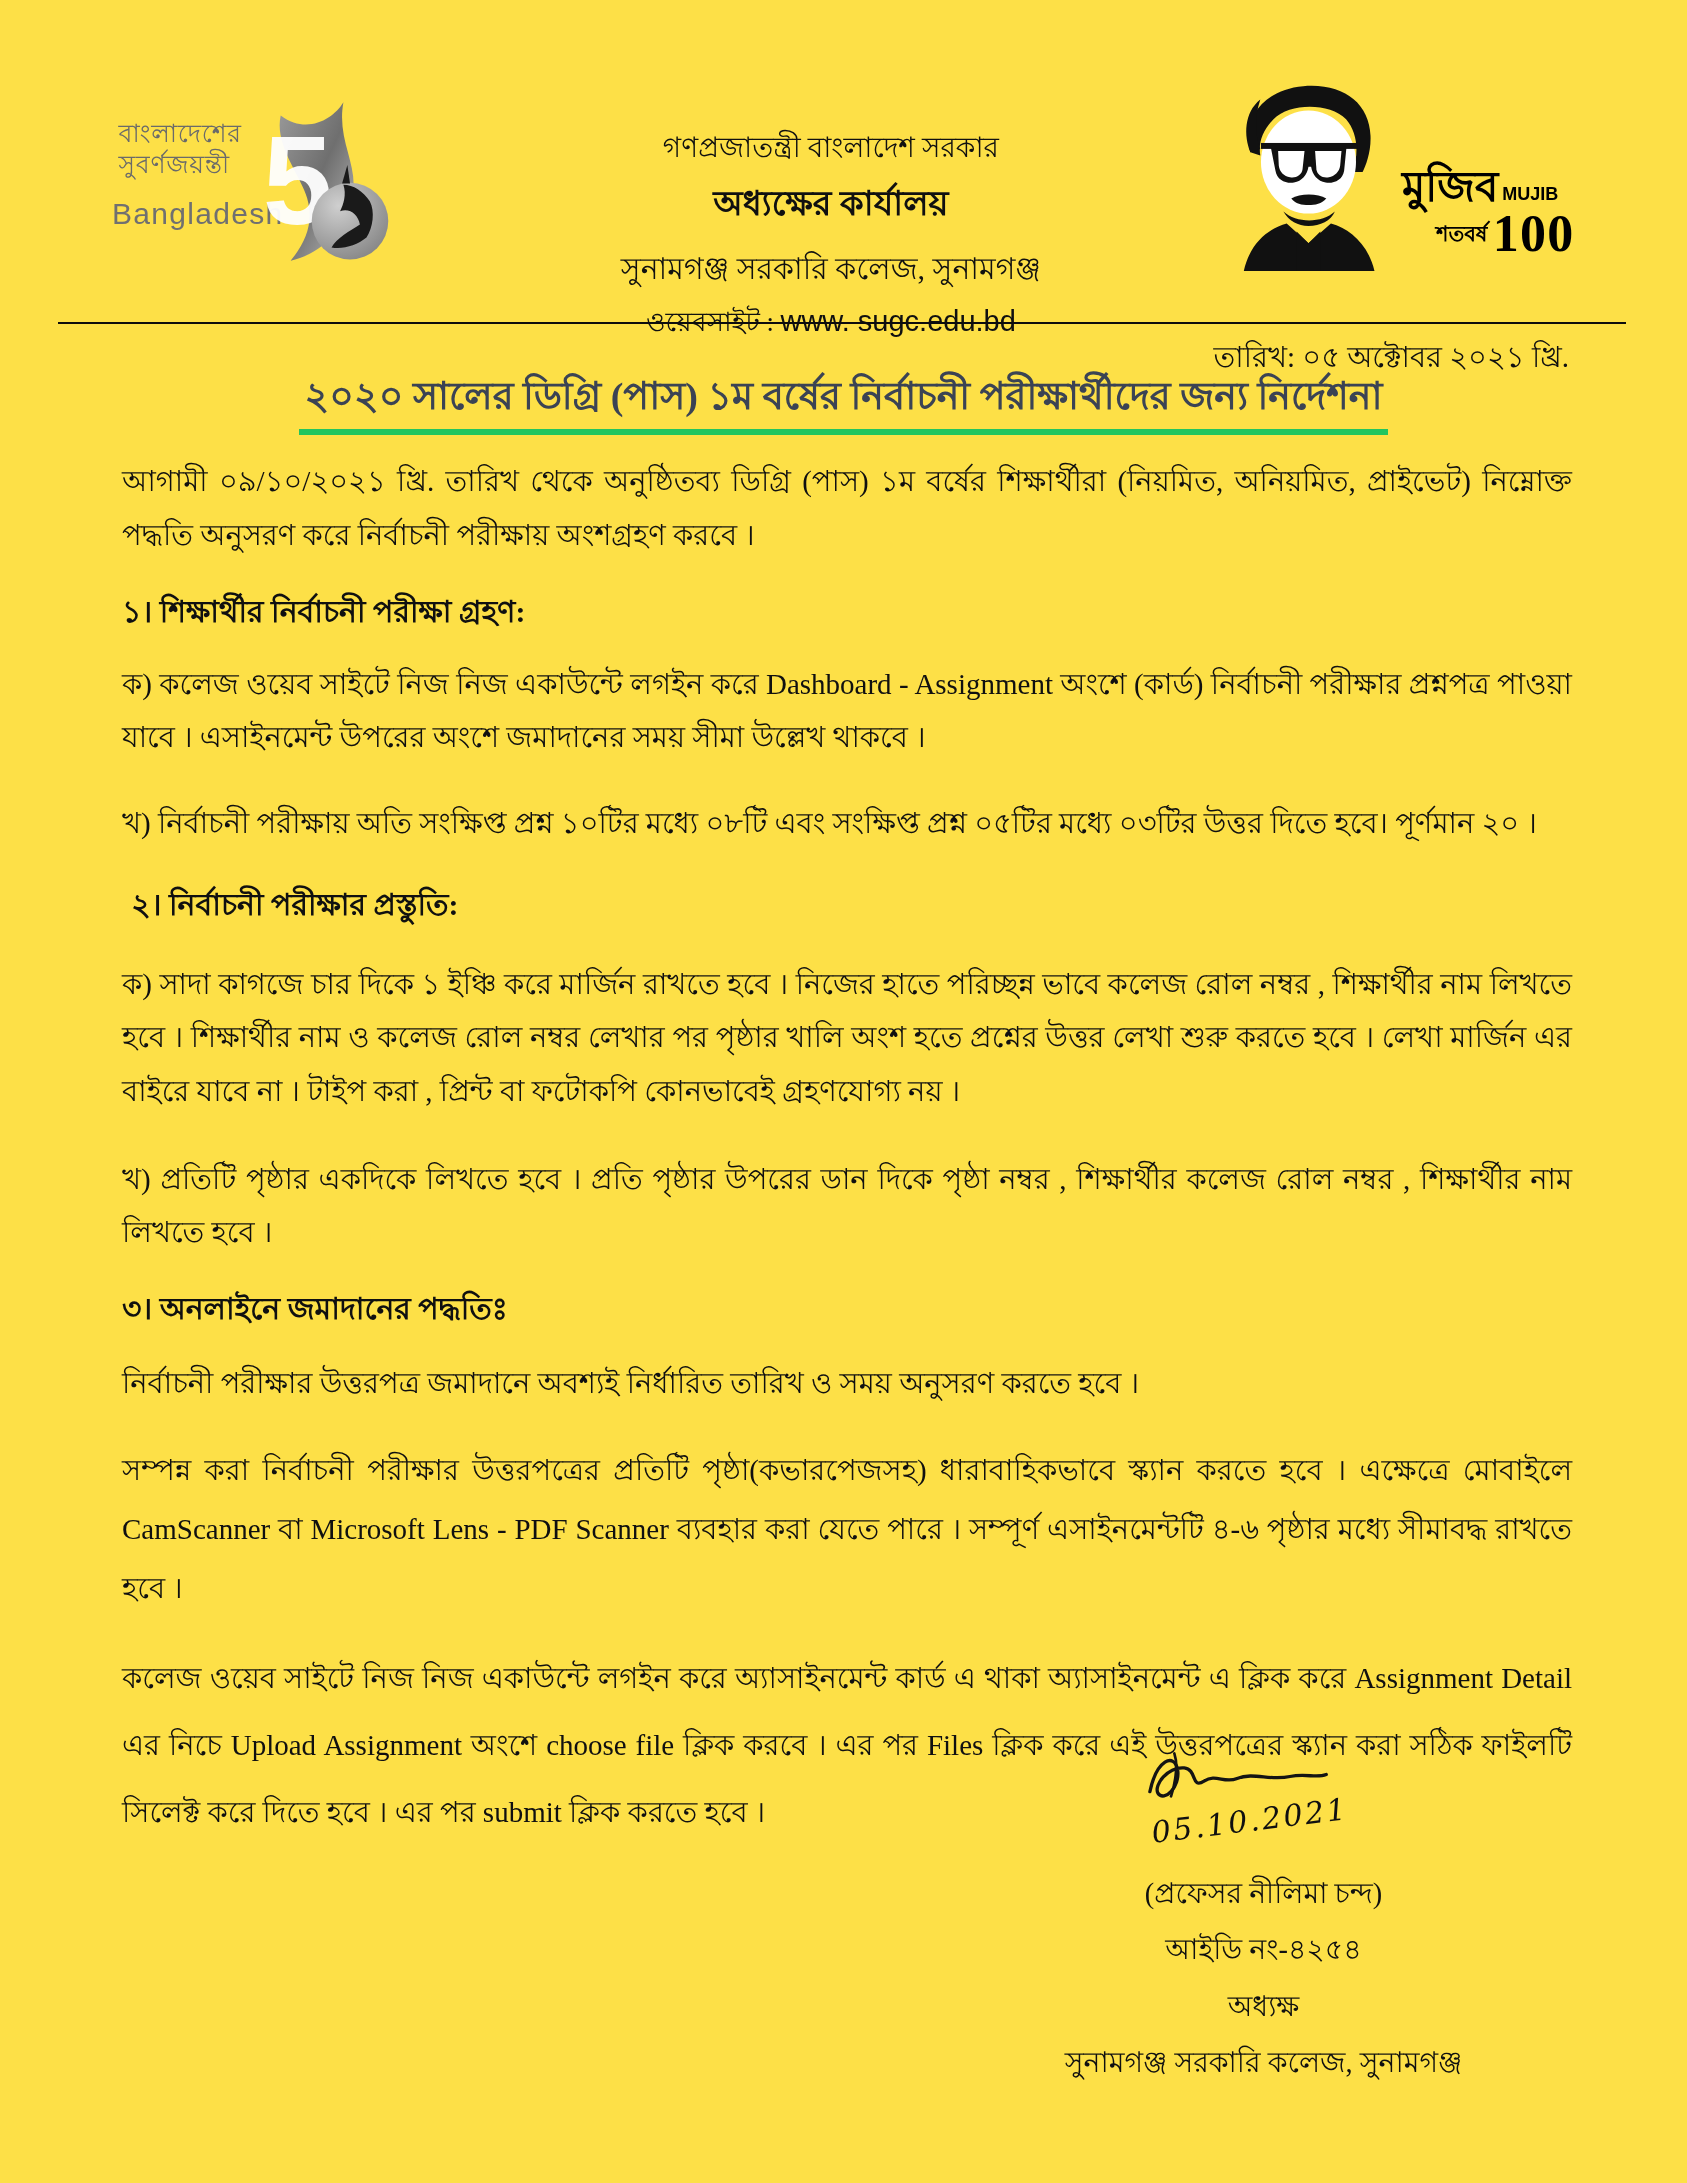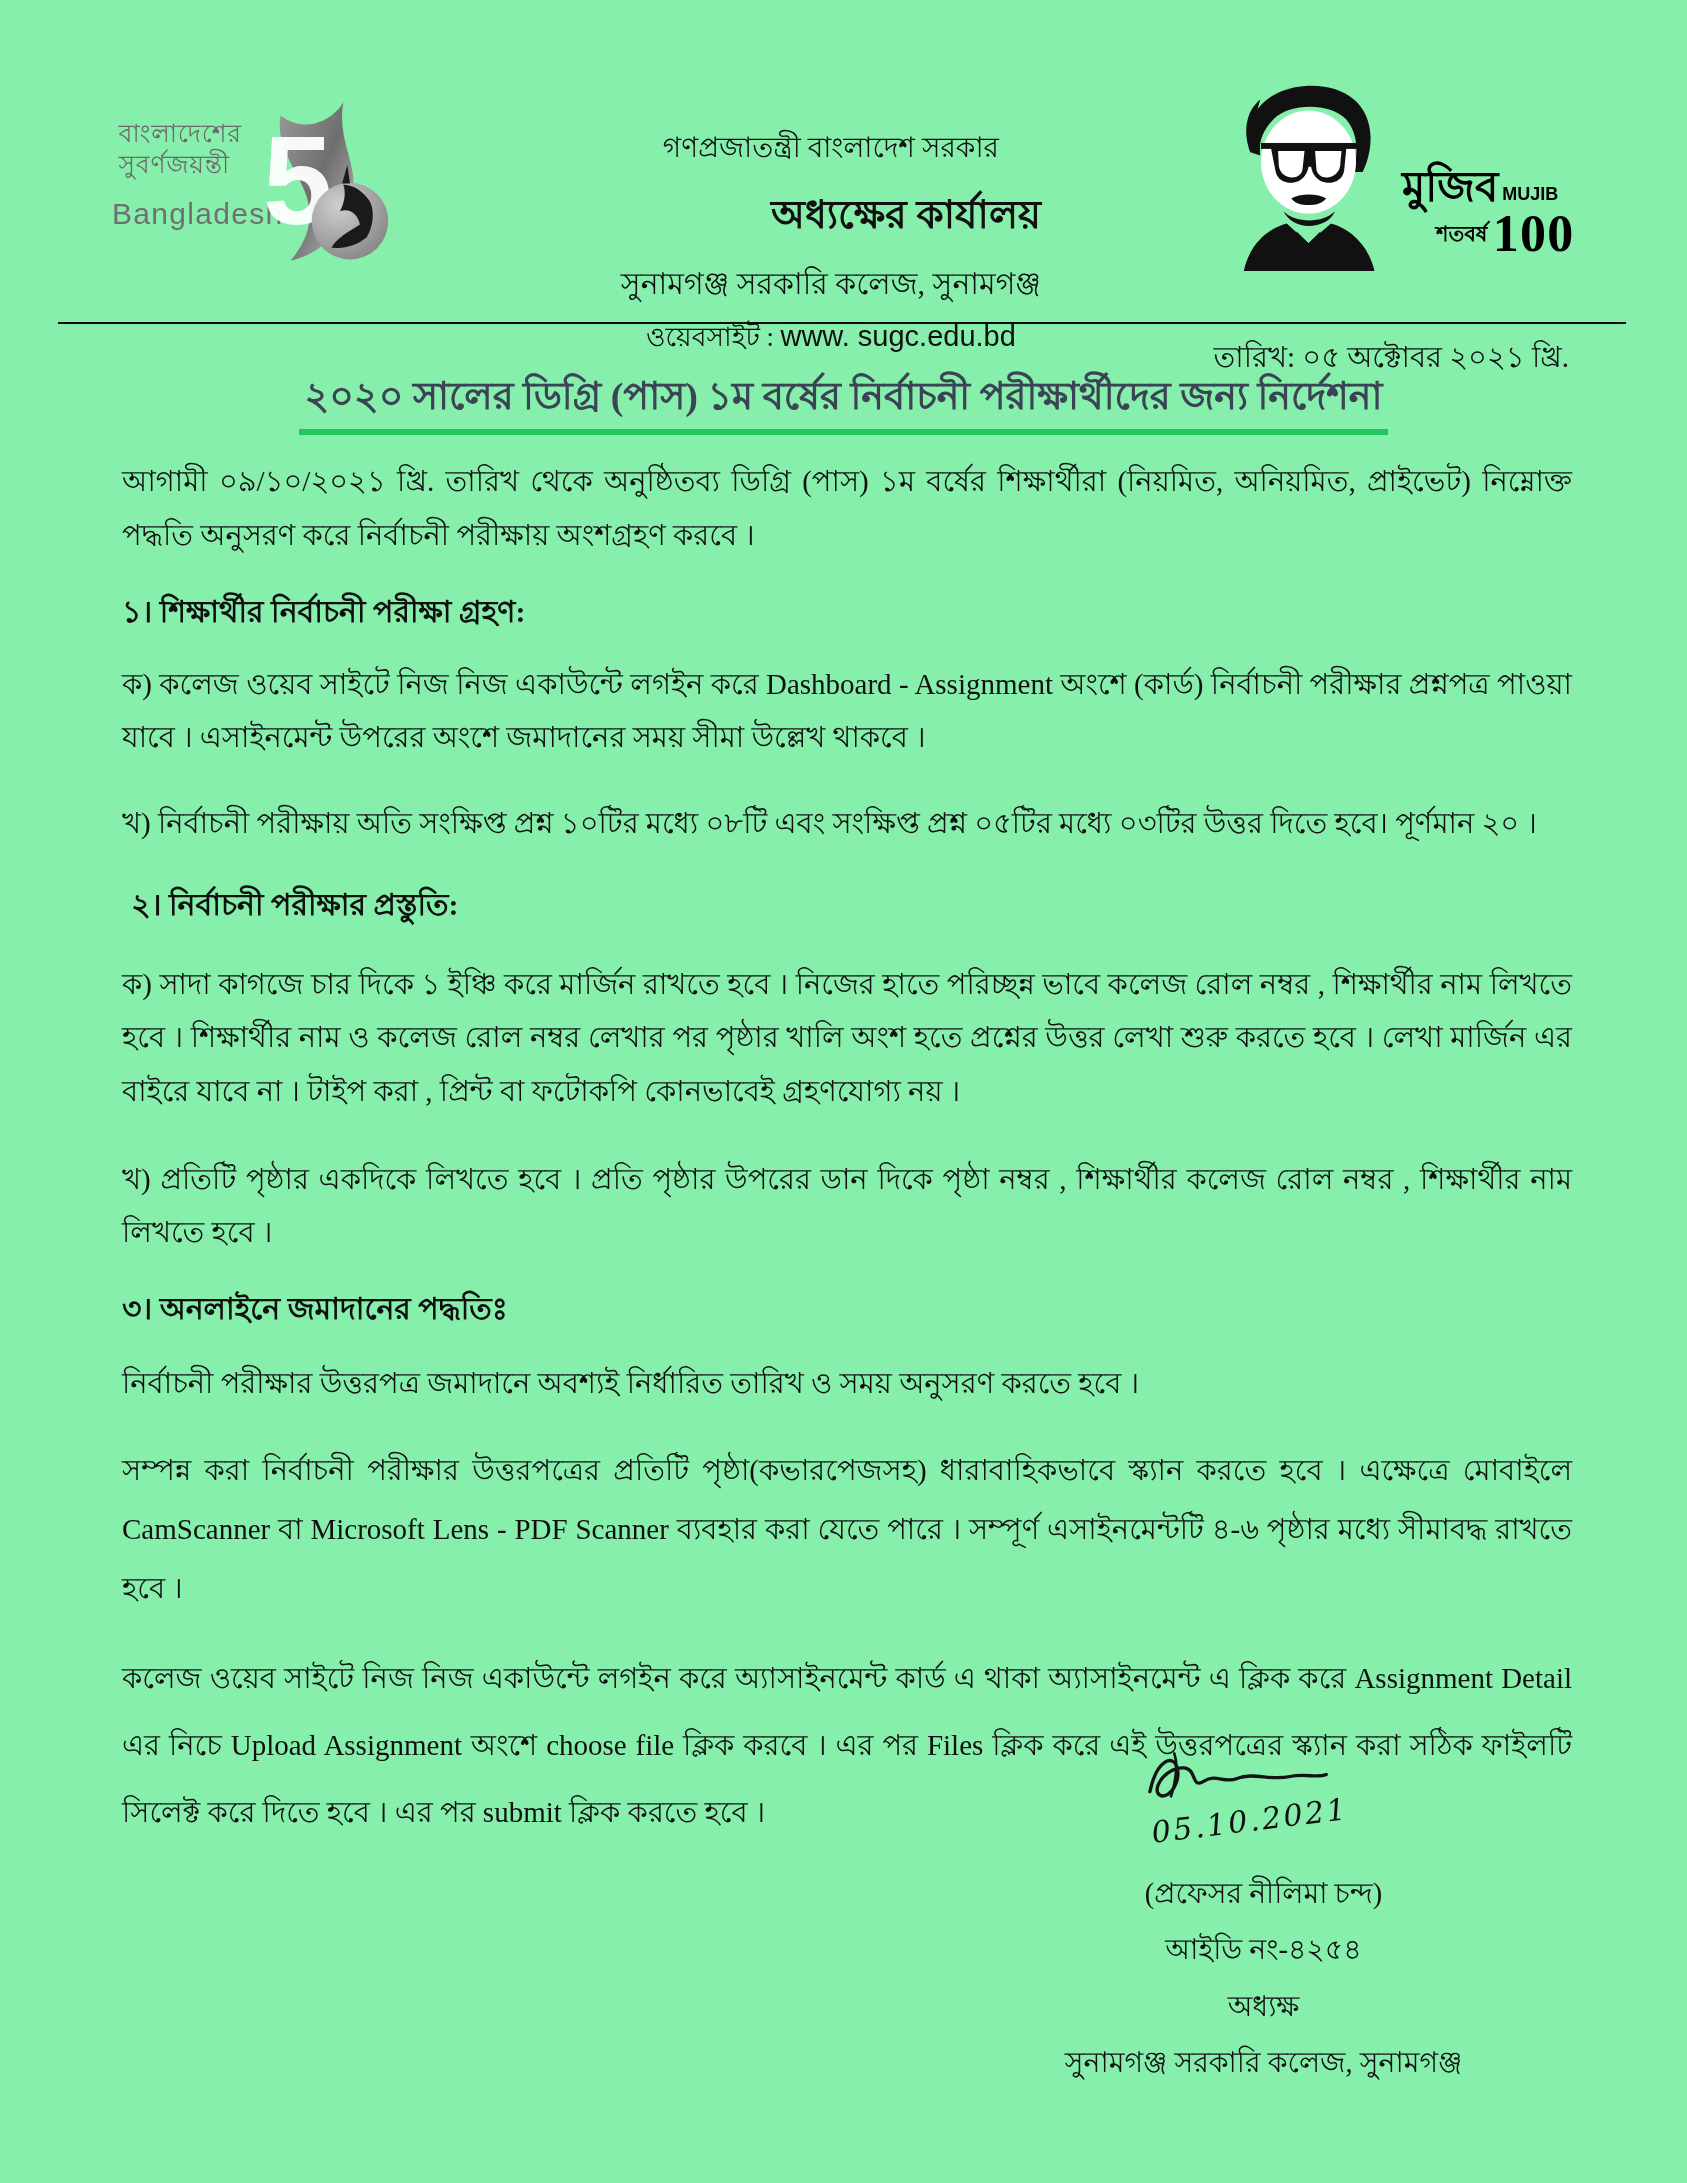--- a/index.html
+++ b/index.html
@@ -1,35 +1,35 @@
 <!DOCTYPE html>
 <html style="font-size:10.6px"><head>
 <meta charset="utf-8">
 <style>
   html,body{margin:0;padding:0;background:#e8e8e8;}
   .page{
     position:relative;
     width:1687px;height:2183px;
-    background:#86efac;
+    background:#fde047;
     font-family:"Liberation Serif","DejaVu Serif",serif;
     color:#101010;
     overflow:hidden;
   }
   
   .logo-left{position:absolute;left:112px;top:99px;width:278px;height:172px;}
   .logo-left .jubilee{position:absolute;left:6.6px;top:18.5px;color:#6a6a6a;font-size:25px;line-height:1.25;letter-spacing:0.7px;}
   .logo-left .bdword{position:absolute;left:0px;top:98px;color:#707070;font-family:"Liberation Sans",sans-serif;font-size:30px;letter-spacing:1.3px;}
   .logo-left svg{position:absolute;left:132px;top:0px;}
 
   .header-center{
     position:absolute;left:50%;top:126px;transform:translateX(-53%);
     text-align:center;white-space:nowrap;
   }
   .header-center .govt{font-size:28px;}
-  .header-center .office{font-size:39px;font-weight:bold;margin-top:11px;text-align:right;}
+  .header-center .office{font-size:34px;font-weight:bold;margin-top:4px;}
   .header-center .college{font-size:30px;margin-top:10.6px;}
   .header-center .contact{font-size:26.5px;margin-top:10.6px;}
   .header-center .contact .email{
     font-family:"Liberation Sans",sans-serif;font-size:30px;
     text-decoration:underline;color:#101010;
   }
   .header-center .website{font-size:26.5px;margin-top:6.6px;}
   .header-center .website .url{font-family:"Liberation Sans",sans-serif;font-size:29px;}
 
   .logo-right{position:absolute;left:1204px;top:73px;width:370px;height:198px;}

